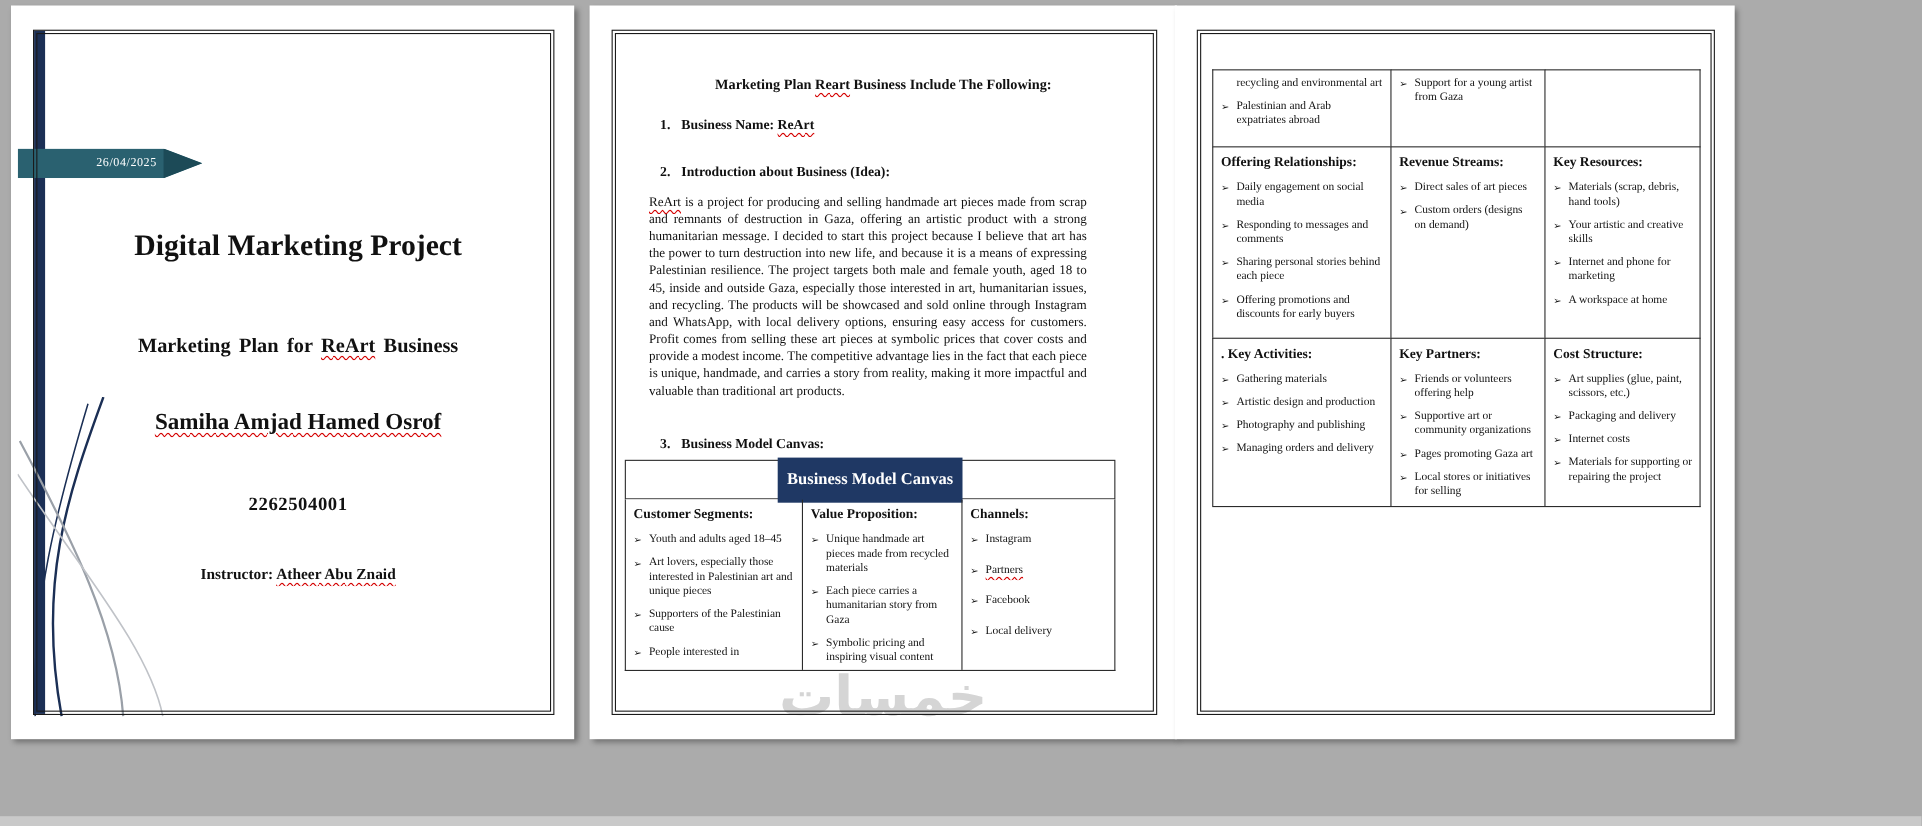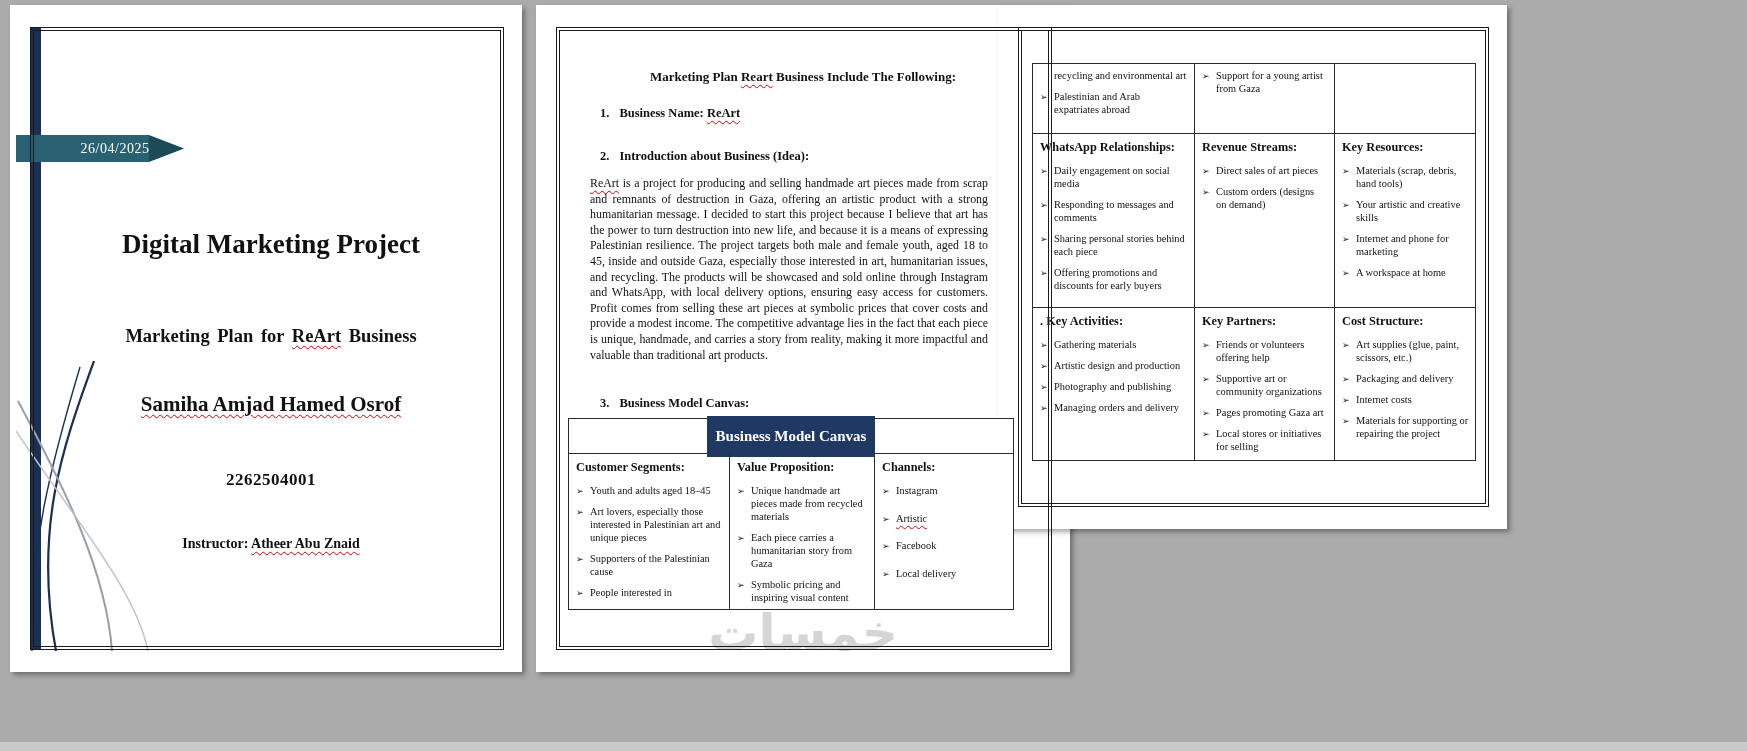--- a/index.html
+++ b/index.html
@@ -5,38 +5,38 @@
   * { box-sizing: border-box; margin: 0; padding: 0; }
   html,body { width:1747px; height:751px; }
   body { background:#ababab; font-family:"Liberation Serif","DejaVu Serif",serif; color:#111; overflow:hidden; }
 
   .viewer { position:relative; width:1747px; height:751px; }
   .bottom-strip { position:absolute; left:0; right:0; bottom:0; height:9px; background:#c9c9c9; }
 
   .page { position:absolute; top:5px; background:#fff; box-shadow:3px 3px 5px rgba(0,0,0,.35); }
   #p1 { left:10px;  width:512px; height:667px; }
   #p2 { left:536px; width:534px; height:667px; }
-  #p3 { left:998px;width:509px; height:524px; }
+  #p3 { left:1068px;width:509px; height:667px; }
 
   .pborder { position:absolute; left:20px; right:18px; top:22px; bottom:22px;
              border:1px solid #1a1a1a; z-index:4; pointer-events:none; }
   .pborder::before { content:""; position:absolute; inset:2px; border:1px solid #1a1a1a; }
 
   
   .cover-bar { position:absolute; left:21px; top:23px; bottom:23px; width:10px;
                background:#1b2f55; z-index:2; }
   .banner { position:absolute; left:6px; top:130px; width:168px; height:27px; z-index:3;
             background:#2a6170; clip-path:polygon(0 0,79% 0,100% 50%,79% 100%,0 100%); }
   .banner-tip { position:absolute; inset:0; background:#1c4a57;
                 clip-path:polygon(79% 0,100% 50%,79% 100%); }
-  .banner-text { position:absolute; inset:0; color:#fff; font-size:14px; line-height:27px;
+  .banner-text { position:absolute; inset:0; color:#fff; font-size:11px; line-height:27px;
                  text-align:center; padding-left:30px; letter-spacing:.5px; }
   .curves { position:absolute; left:6px; top:356px; width:150px; height:292px; z-index:2; }
 
-  .cover-text { position:absolute; left:0; right:0; text-align:center; padding-left:10px; z-index:3;margin-top:21px; }
+  .cover-text { position:absolute; left:0; right:0; text-align:center; padding-left:10px; z-index:3; }
   .title      { top:203px; font-size:27px; font-weight:bold; }
   .subtitle   { top:300px; font-size:18.5px; font-weight:bold; word-spacing:3px; }
   .author     { top:366px; font-size:21px; font-weight:bold; }
   .sid        { top:444px; font-size:17px; font-weight:bold; letter-spacing:.5px; }
   .instructor { top:510px; font-size:14px; font-weight:bold; }
 
   .sp { text-decoration-line:underline; text-decoration-style:wavy;
         text-decoration-color:#d40000; text-decoration-thickness:1px; text-underline-offset:3px; }
 
   
@@ -140,21 +140,21 @@
           <h4>Value Proposition:</h4>
           <div>
               <div class="li"><span>Unique handmade art pieces made from recycled materials</span></div>
               <div class="li"><span>Each piece carries a humanitarian story from Gaza</span></div>
               <div class="li"><span>Symbolic pricing and inspiring visual content</span></div>
             </div>
         </div>
         <div class="cell c3 channels">
           <h4>Channels:</h4>
           <div class="li"><span>Instagram</span></div>
-          <div class="li"><span class="sp">Artistic</span></div>
+          <div class="li"><span class="sp">Partners</span></div>
           <div class="li"><span>Facebook</span></div>
           <div class="li"><span>Local delivery</span></div>
         </div>
       </div>
     </div>
 
     <div class="abs watermark">خمسات</div>
   </section>
 
   <section class="page" id="p3">
@@ -165,21 +165,21 @@
       <div class="t3cell">
         <div class="li nobullet"><span>recycling and environmental art</span></div>
         <div class="li"><span>Palestinian and Arab expatriates abroad</span></div>
       </div>
       <div class="t3cell">
         <div class="li"><span>Support for a young artist from Gaza</span></div>
       </div>
       <div class="t3cell"></div>
 
       <div class="t3cell">
-        <h4>WhatsApp Relationships:</h4>
+        <h4>Offering Relationships:</h4>
         <div>
             <div class="li"><span>Daily engagement on social media</span></div>
             <div class="li"><span>Responding to messages and comments</span></div>
             <div class="li"><span>Sharing personal stories behind each piece</span></div>
             <div class="li"><span>Offering promotions and discounts for early buyers</span></div>
           </div>
       </div>
       <div class="t3cell">
         <h4>Revenue Streams:</h4>
         <div>

